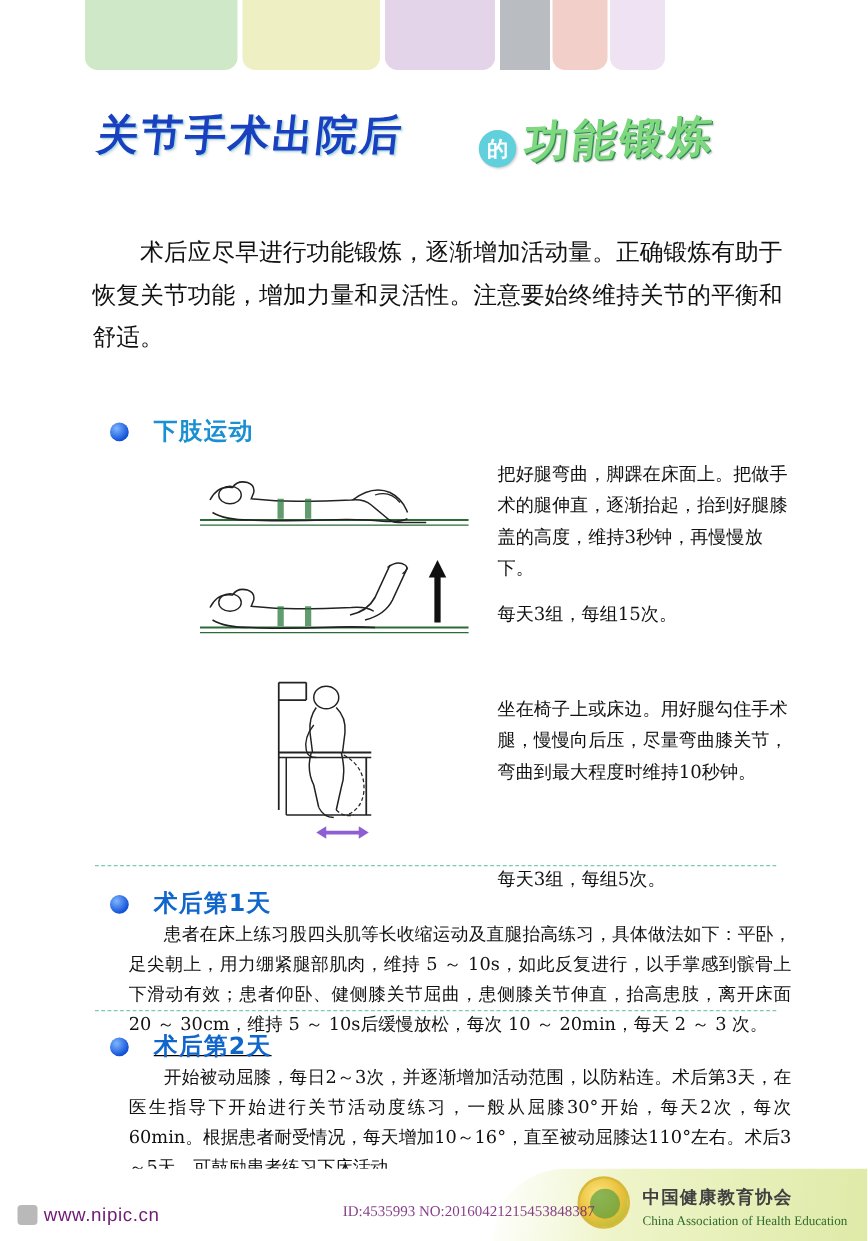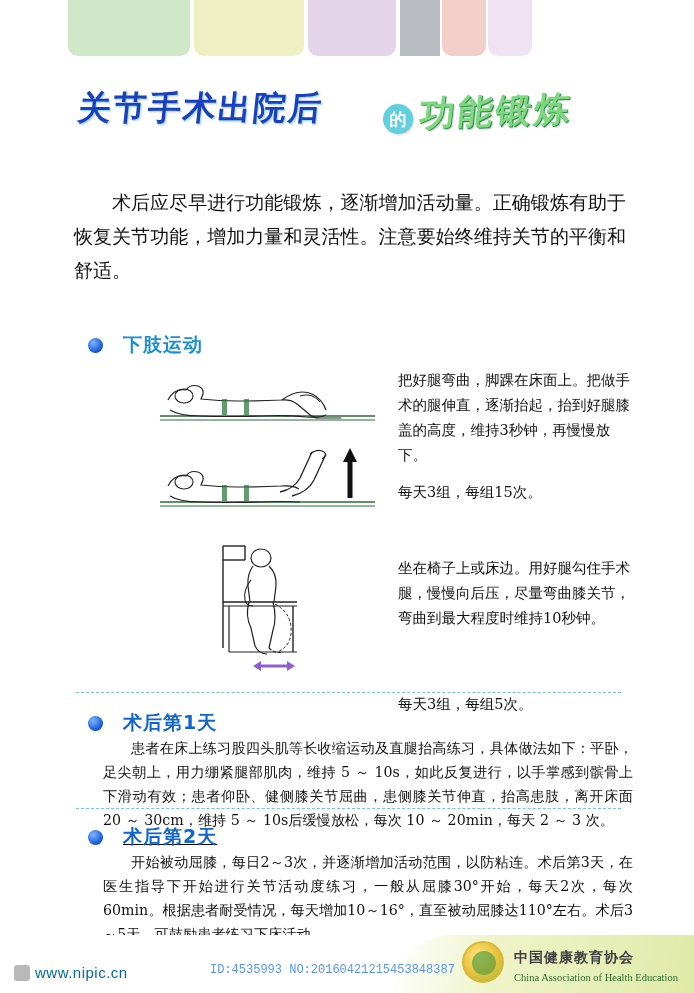--- a/index.html
+++ b/index.html
@@ -135,31 +135,31 @@
     font-size:14px;font-weight:bold;color:#404040;letter-spacing:1px;
   }
   .assoc-en{
     position:absolute;left:514px;bottom:10px;
     font-family:"Liberation Serif", serif;
     font-size:10.5px;color:#2f6b2f;
   }
   .watermark{
     position:absolute;left:14px;bottom:12px;
     font-family:"Liberation Sans", sans-serif;
-    font-size:15px;color:#0369a1;letter-spacing:.5px;
+    font-size:15px;color:#701a75;letter-spacing:.5px;
   }
   .wm-logo{
     display:inline-block;width:16px;height:16px;background:#b9b9b9;
     border-radius:3px;margin-right:5px;vertical-align:-3px;
   }
   .id-strip{
     position:absolute;left:210px;bottom:16px;width:330px;
-    text-align:left;
-    font-family:Liberation Mono, monospace;
-    font-size:12px;color:#3b82f6;opacity:.85;
+    text-align:center;
+    font-family:Liberation Serif, serif;
+    font-size:12px;color:#701a75;opacity:.85;
   }
   svg{display:block;}
 </style>
 </head>
 <body>
 
 <div class="swatch-row">
   <div class="sw sw1"></div>
   <div class="sw sw2"></div>
   <div class="sw sw3"></div>

